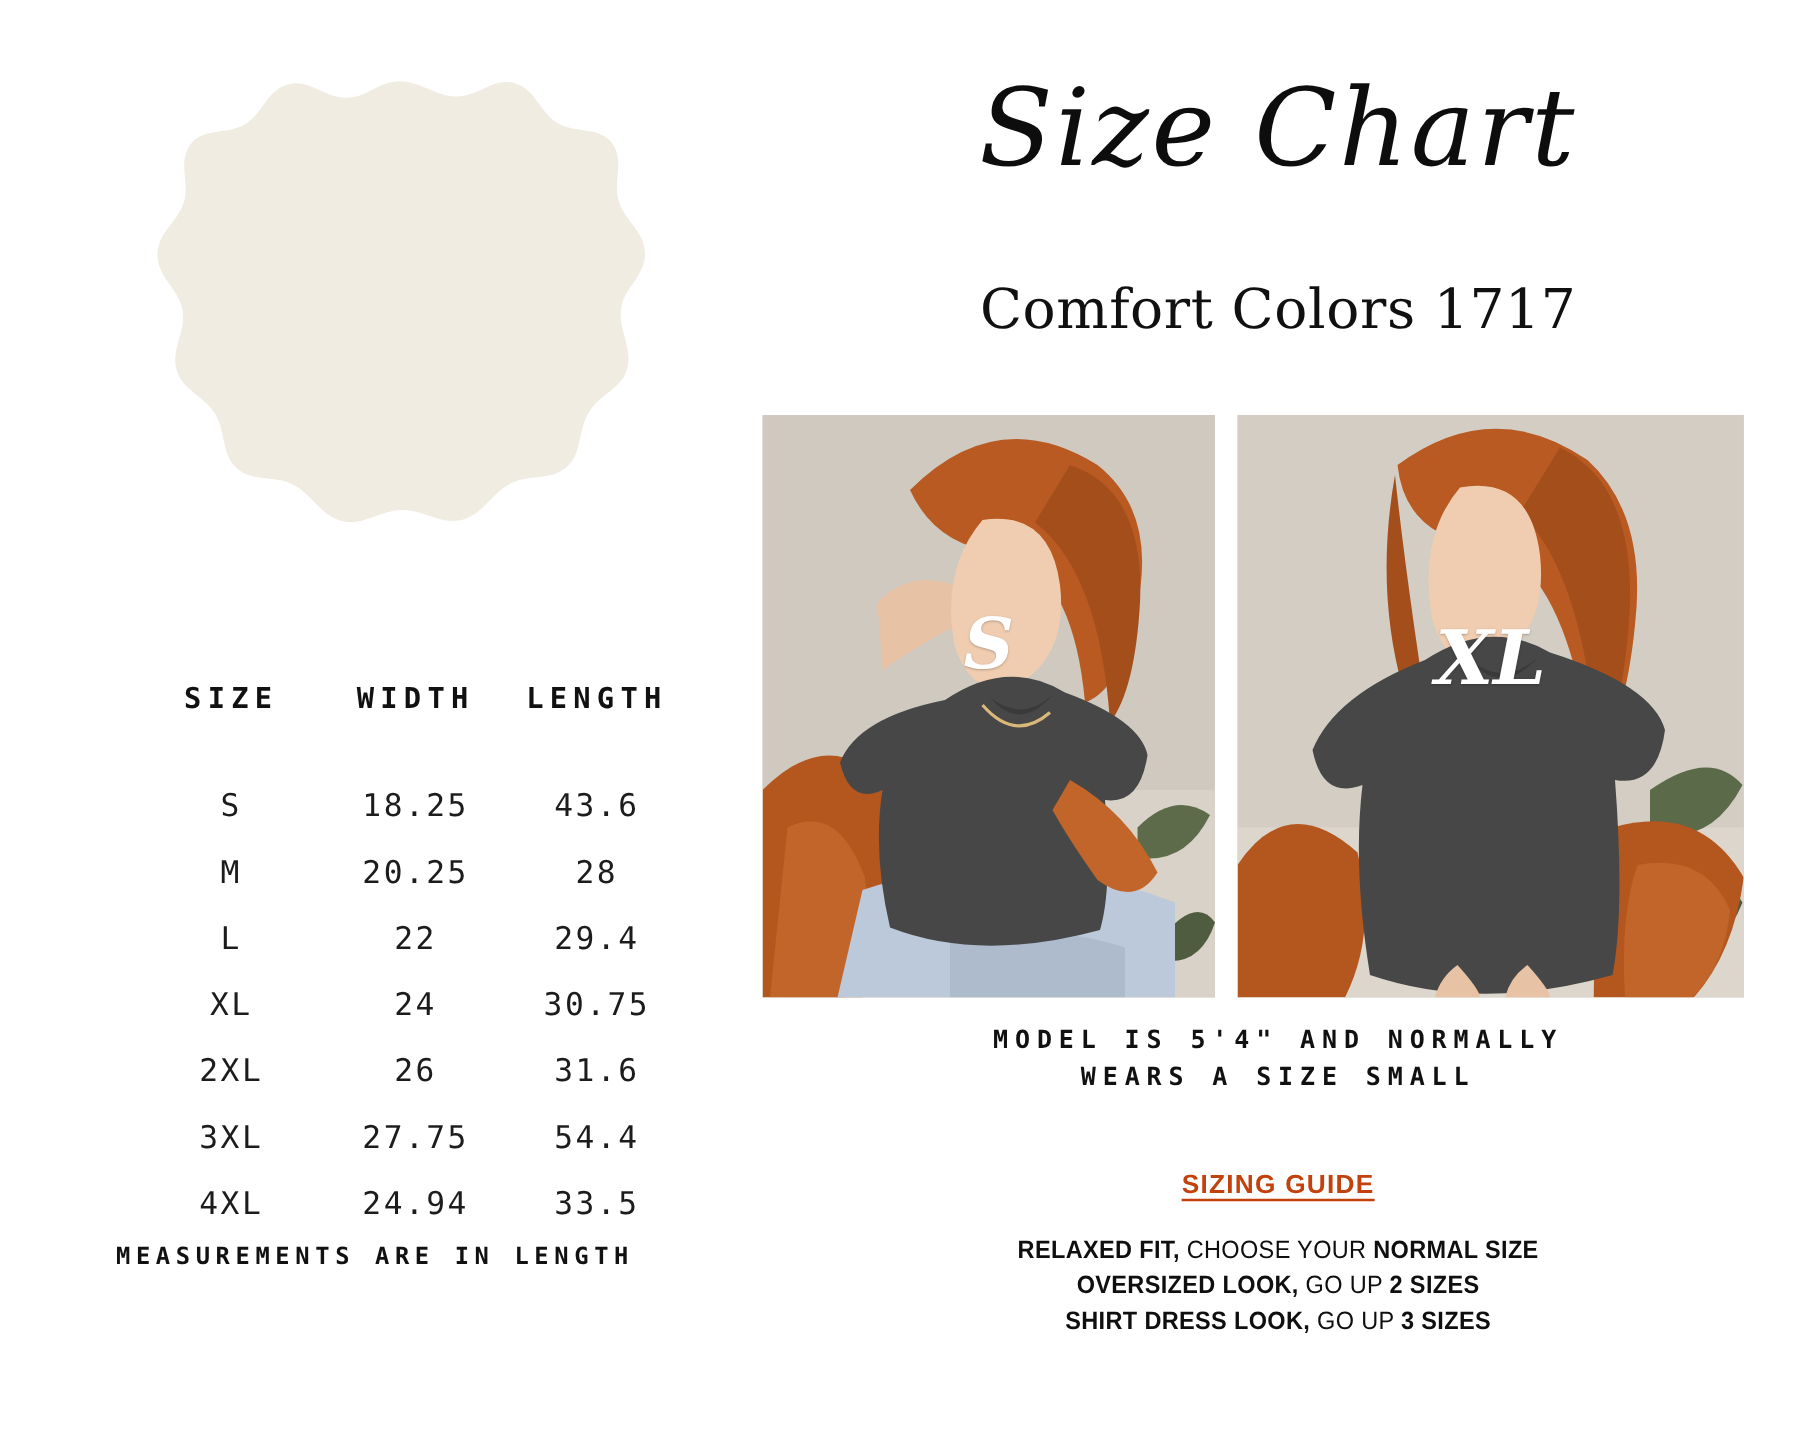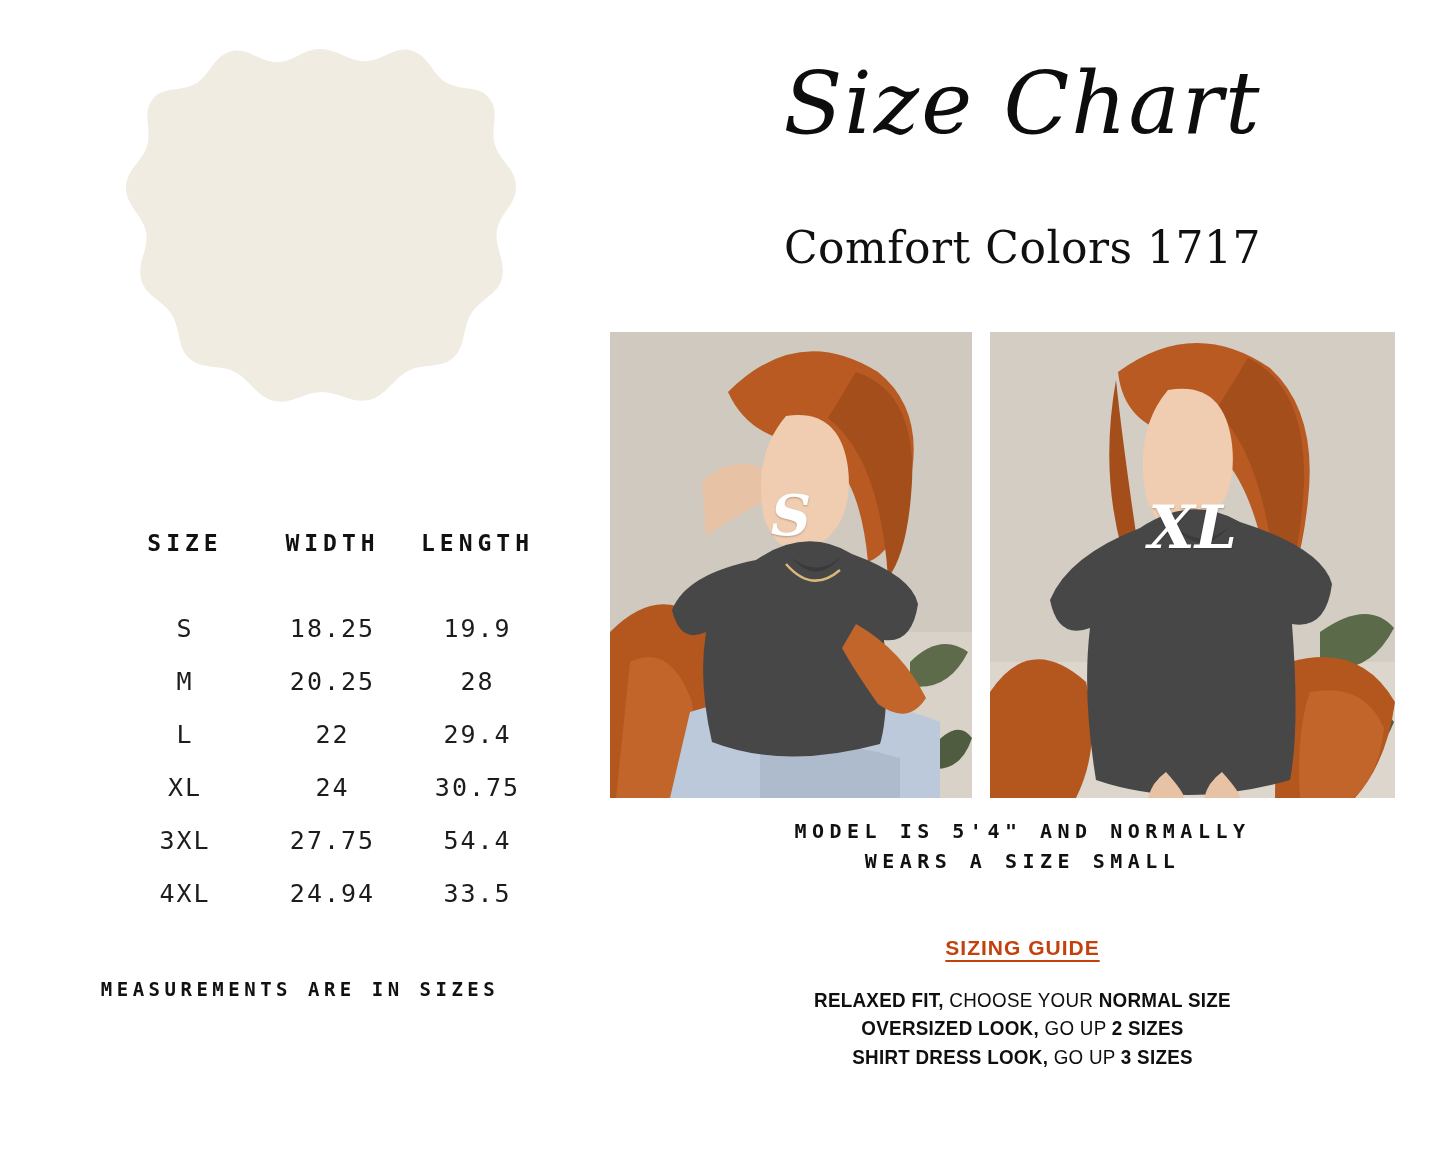--- a/index.html
+++ b/index.html
@@ -13,21 +13,21 @@
     font-family: "Liberation Sans", sans-serif;
     color: #1a1a1a;
     position: relative;
     overflow: hidden;
   }
 
   
   .left-col {
     position: absolute;
     left: 0;
-    top: 0;
+    top: 16px;
     width: 600px;
     height: 820px;
   }
 
   
   .blob-wrap {
     position: absolute;
     left: 120px;
     top: 45px;
     width: 400px;
@@ -235,52 +235,57 @@
         <tr>
           <th>SIZE</th>
           <th>WIDTH</th>
           <th>LENGTH</th>
         </tr>
       </thead>
       <tbody>
         <tr>
           <td>S</td>
           <td>18.25</td>
-          <td>19.9</td>
+          <td>43.6</td>
         </tr>
         <tr>
           <td>M</td>
           <td>20.25</td>
           <td>28</td>
         </tr>
         <tr>
           <td>L</td>
           <td>22</td>
           <td>29.4</td>
         </tr>
         <tr>
           <td>XL</td>
           <td>24</td>
           <td>30.75</td>
         </tr>
         <tr>
+          <td>2XL</td>
+          <td>26</td>
+          <td>31.6</td>
+        </tr>
+        <tr>
           <td>3XL</td>
           <td>27.75</td>
           <td>54.4</td>
         </tr>
         <tr>
           <td>4XL</td>
           <td>24.94</td>
           <td>33.5</td>
         </tr>
       </tbody>
     </table>
   </div>
 
-  <div class="measure-note">MEASUREMENTS ARE IN SIZES</div>
+  <div class="measure-note">MEASUREMENTS ARE IN LENGTH</div>
 </div>
 
 <div class="right-col">
 
   <div class="title-script">Size Chart</div>
   <div class="subtitle">Comfort Colors 1717</div>
 
   <div class="photos">
 
     <div class="photo photo1">

